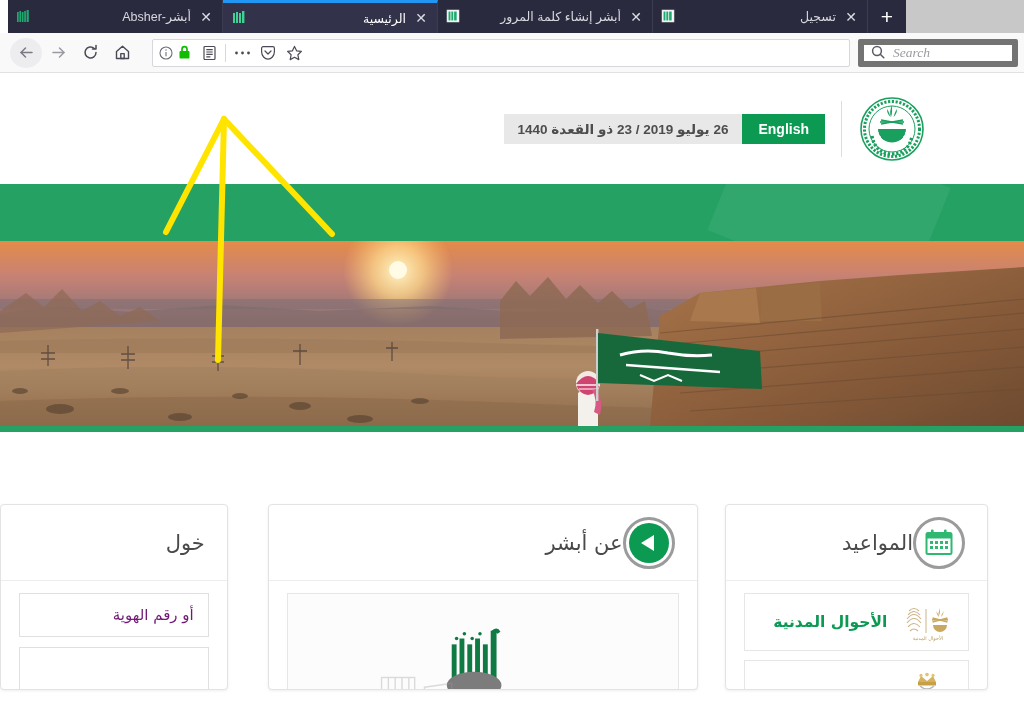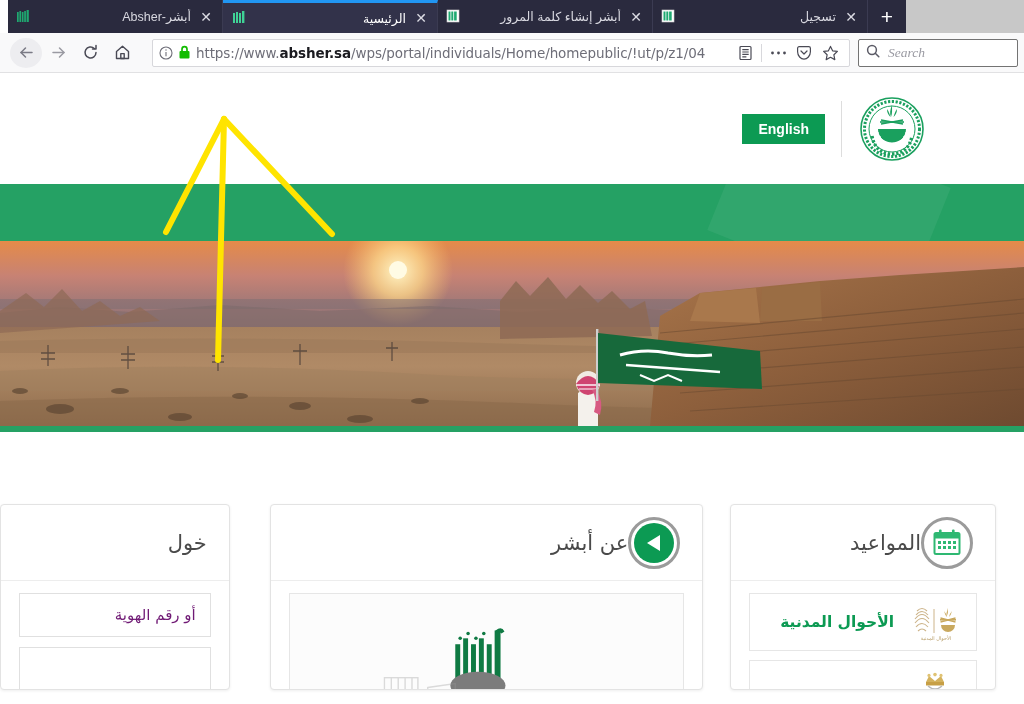--- a/index.html
+++ b/index.html
@@ -103,23 +103,23 @@
     white-space: nowrap; overflow: hidden;
     font-family: "DejaVu Sans", sans-serif;
     letter-spacing: -0.1px;
   }
   .url-host { color: #1b1b20; font-weight: bold; }
   .url-actions { display: flex; align-items: center; flex: 0 0 auto; }
   .url-actions .ua { width: 26px; height: 26px; display: flex; align-items: center; justify-content: center; color: #5b5b66; }
   .sep-v { width: 1px; height: 18px; background: #d8d8dc; margin: 0 3px; }
   .searchbar {
     flex: 0 0 160px; height: 28px;
-    background: #fff; border: 1px solid #737373;
+    background: #fff; border: 6px solid #737373;
     border-radius: 2px;
-    display: flex; align-items: center;
+    display: flex; align-items: flex-start;
     padding: 0 7px;
     direction: ltr;
   }
   .searchbar .ph {
     font-size: 13.5px; color: #9a9aa2;
     font-style: italic;
     margin-left: 8px;
     font-family: "Liberation Serif", serif;
   }
 
@@ -192,21 +192,21 @@
   .card {
     background: #ffffff;
     border: 1px solid #e3e3e3;
     border-radius: 4px;
     box-shadow: 0 1px 3px rgba(0,0,0,0.07);
     overflow: hidden;
     height: 186px;
   }
   .card-login { width: 230px; margin-right: 40px; margin-left: 0; }
   .card-about { width: 434px; margin-right: 27px; }
-  .card-appts { width: 266px; margin-right: 28px; }
+  .card-appts { width: 266px; margin-right: 36px; }
 
   .card-head {
     height: 76px;
     display: flex; align-items: center; justify-content: flex-start;
     padding: 0 22px;
     border-bottom: 1px solid #ededed;
   }
   .card-title {
     font-size: 21px; color: #4a4a4a;
     font-family: "DejaVu Sans", sans-serif;
@@ -369,21 +369,20 @@
             <line x1="7" y1="6" x2="7" y2="10.2"></line>
             <circle cx="7" cy="4" r="0.7" fill="#6e6e78" stroke="none"></circle>
         </svg>
       </span>
       <span class="ico">
         <svg width="13" height="15" viewBox="0 0 13 15">
           <rect x="1.5" y="6" width="10" height="7.6" rx="1" fill="#12bc00"></rect>
           <path d="M4 6 V4.2 a2.5 2.5 0 0 1 5 0 V6" fill="none" stroke="#12bc00" stroke-width="1.7"></path>
         </svg>
       </span>
-      <span class="url-text"><span>https://www.</span><span class="url-host">absher.sa</span><span>/wps/portal/individuals/Home/homepublic/!ut/p/z1/04</span></span>
       <span class="url-actions">
         <span class="ua">
           <svg width="15" height="16" viewBox="0 0 15 16" fill="none" stroke="#4a4a55" stroke-width="1.2">
             <rect x="2" y="1.5" width="11" height="13" rx="1"></rect>
             <line x1="4.3" y1="4.6" x2="10.7" y2="4.6"></line>
               <line x1="4.3" y1="7" x2="10.7" y2="7"></line>
             <line x1="4.3" y1="9.4" x2="10.7" y2="9.4"></line>
               <line x1="4.3" y1="11.8" x2="8.4" y2="11.8"></line>
           </svg>
         </span>
@@ -436,20 +435,21 @@
           <path d="M20 33 a14 14 0 0 0 28 0 Z" fill="#1aa05e"></path>
           <path d="M20 36 a14 11 0 0 0 28 0" fill="none" stroke="#ffffff" stroke-width="1.1"></path>
           <path d="M22 40 a12 9 0 0 0 24 0" fill="none" stroke="#ffffff" stroke-width="1.1"></path>
           <path d="M24.5 44 a9.5 7 0 0 0 19 0" fill="none" stroke="#ffffff" stroke-width="1.1"></path>
           <path d="M14 40 C16 52 24 58 34 58 C44 58 52 52 54 40" fill="none" stroke="#1aa05e" stroke-width="3.4" stroke-dasharray="2.4 1.8"></path>
         </svg>
       </div>
       <div class="hdr-divider"></div>
       <div class="hdr-strip">
         <div class="lang-btn">English</div>
+        <div class="date-box">26 يوليو 2019 / 23 ذو القعدة 1440</div>
       </div>
     </div>
 
     <div class="hero">
       <div class="hero-band"></div>
       <div class="hero-img">
         <svg width="1024" height="185" viewBox="0 0 1024 185" preserveAspectRatio="none">
           <defs>
             <linearGradient id="sky" x1="0" y1="0" x2="0" y2="1">
               <stop offset="0%" stop-color="#e58b49"></stop>

